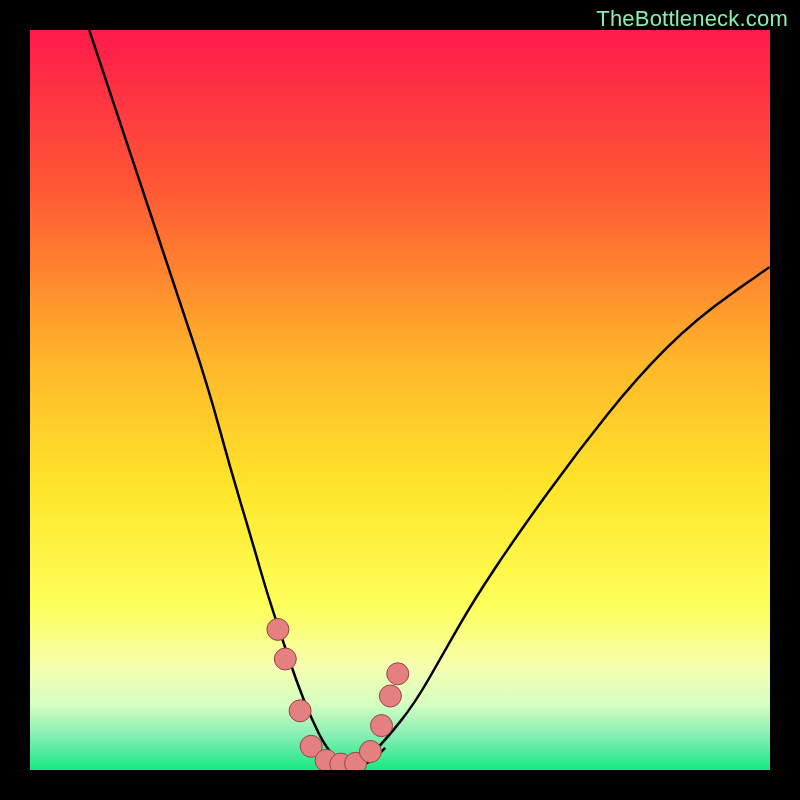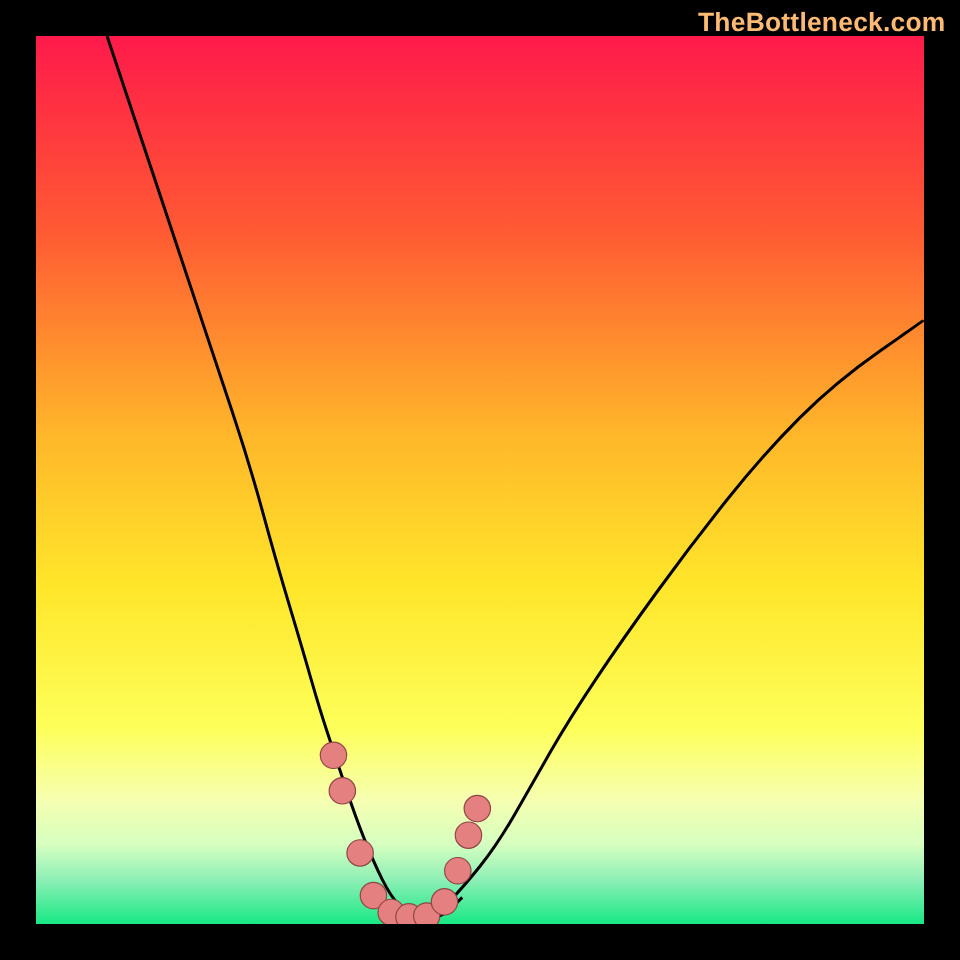--- a/index.html
+++ b/index.html
@@ -31,23 +31,23 @@
     position: absolute;
     left: 0;
     top: 0;
     width: 100%;
     height: 100%;
   }
   .watermark {
     position: absolute;
     top: 6px;
     right: 12px;
-    color: #fdba74;
+    color: #86efac;
     font-size: 22px;
-    font-weight: 700;
+    font-weight: 400;
     letter-spacing: 0.2px;
     z-index: 40;
   }
   svg.curves {
     position: absolute;
     left: 0;
     top: 0;
     width: 100%;
     height: 100%;
     z-index: 20;

